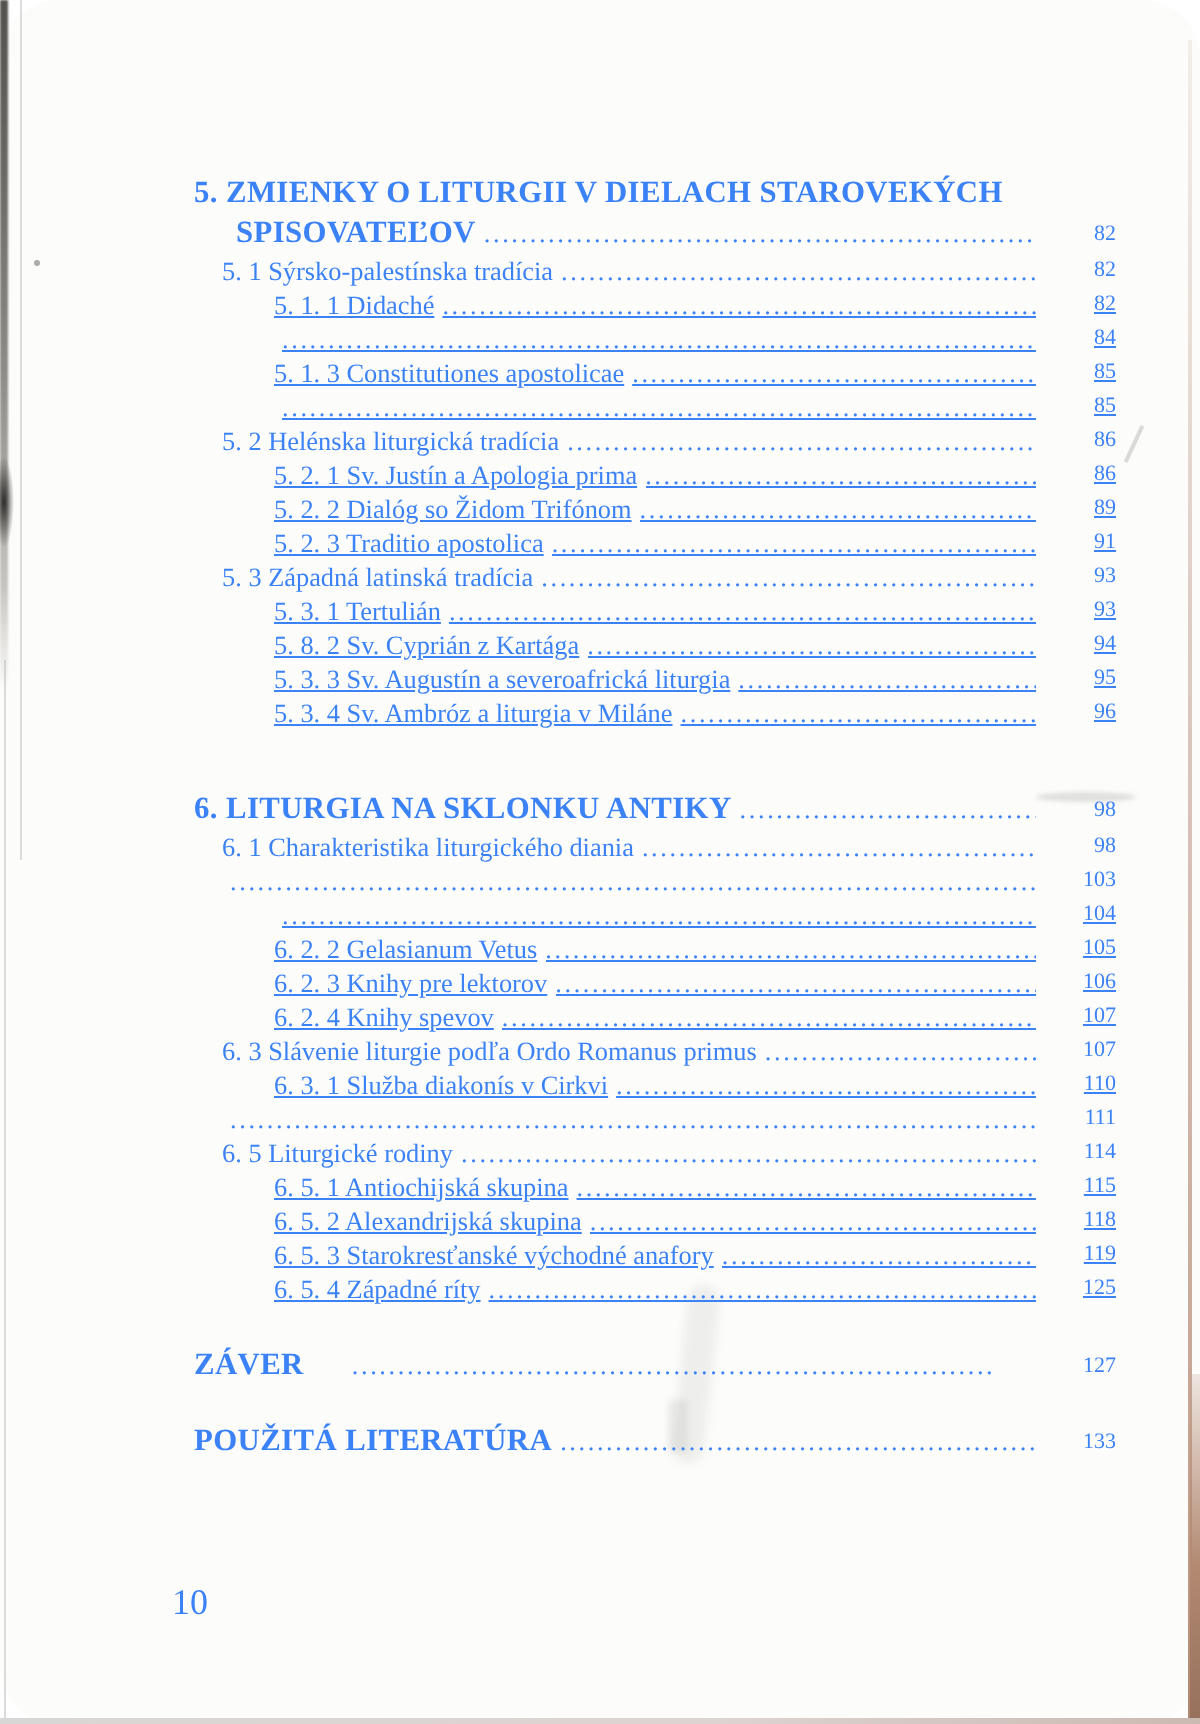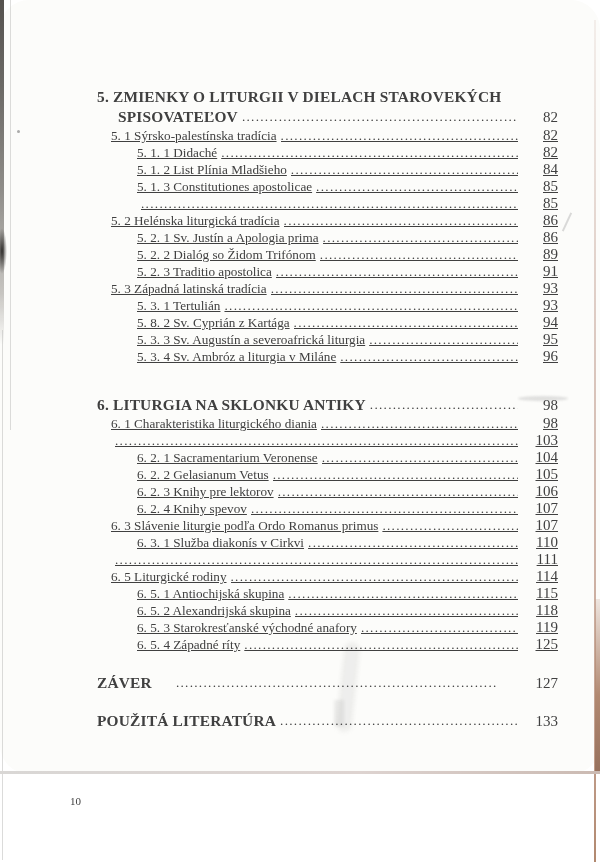--- a/index.html
+++ b/index.html
@@ -4,23 +4,23 @@
 <style>
   html, body {
     margin: 0; padding: 0;
     width: 600px; height: 862px;
     overflow: hidden;
     background: #ffffff;
     font-family: "Liberation Serif", serif;
   }
   .scan-page {
     position: relative;
-    width: 600px; height: 774px;
+    width: 600px; height: 862px;
     background: #fcfcfa;
-    color: #404040;
+    color: #3b82f6;
     border-radius: 29px;
   }
   
   .edge-left-a {
     position: absolute; left: 0; top: 0; width: 4px; height: 345px;
     background: linear-gradient(to bottom,
       #55524e 0%, #6b6965 25%, #8f8d89 55%, #c7c5c1 85%, rgba(200,200,198,0) 100%);
     filter: blur(.4px);
   }
   .edge-left-blob {
@@ -84,32 +84,32 @@
   }
   .trow.bold { font-weight: bold; font-size: 15.4px; line-height: 20px; letter-spacing: .2px; }
   .trow .label { flex: 0 0 auto; }
   .leader {
     flex: 1 1 auto; overflow: hidden; white-space: nowrap;
     font-weight: 400; font-size: 13.2px; letter-spacing: 1.3px;
     margin-left: 4px; margin-right: 2px;
   }
   .pagenum {
     flex: 0 0 auto; width: 30px; margin-left: 8px;
-    text-align: right; font-weight: 400; font-size: 15px;
+    text-align: right; font-weight: 400; font-size: 11px;
     letter-spacing: 0;
   }
   .indent-cont { padding-left: 21px; }
-  .lvl1 { padding-left: 14px; text-decoration: underline; }
+  .lvl1 { padding-left: 14px; }
   .lvl2 { padding-left: 40px; text-decoration: underline; }
   .mt-ch6 { margin-top: 30px; }
   .mt-zaver { margin-top: 20px; gap: 20px; }
   .mt-lit { margin-top: 18px; }
   .footer-num {
-    position: absolute; left: 70px; top: 794px;
-    font-size: 11px; line-height: 15px;
+    position: absolute; left: 86px; top: 794px;
+    font-size: 18px; line-height: 15px;
   }
 </style>
 </head>
 <body>
 
 <div class="scan-page">
 
   <div class="edge-left-a"></div>
   <div class="edge-left-blob"></div>
   <div class="edge-left-line"></div>
@@ -138,21 +138,20 @@
         <span class="label">5. 1 Sýrsko-palestínska tradícia</span>
         <span class="leader">......................................................................................................................................................</span>
         <span class="pagenum">82</span>
       </div>
     <div class="trow lvl2">
         <span class="label">5. 1. 1 Didaché</span>
         <span class="leader">......................................................................................................................................................</span>
         <span class="pagenum">82</span>
       </div>
     <div class="trow lvl2">
-        <span class="label">5. 1. 2 List Plínia Mladšieho</span>
         <span class="leader">......................................................................................................................................................</span>
         <span class="pagenum">84</span>
       </div>
     <div class="trow lvl2">
         <span class="label">5. 1. 3 Constitutiones apostolicae</span>
         <span class="leader">......................................................................................................................................................</span>
         <span class="pagenum">85</span>
       </div>
     <div class="trow lvl2">
         <span class="leader">......................................................................................................................................................</span>
@@ -213,21 +212,20 @@
     <div class="trow lvl1">
         <span class="label">6. 1 Charakteristika liturgického diania</span>
         <span class="leader">......................................................................................................................................................</span>
         <span class="pagenum">98</span>
       </div>
     <div class="trow lvl1">
         <span class="leader">......................................................................................................................................................</span>
         <span class="pagenum">103</span>
       </div>
     <div class="trow lvl2">
-        <span class="label">6. 2. 1 Sacramentarium Veronense</span>
         <span class="leader">......................................................................................................................................................</span>
         <span class="pagenum">104</span>
       </div>
     <div class="trow lvl2">
         <span class="label">6. 2. 2 Gelasianum Vetus</span>
         <span class="leader">......................................................................................................................................................</span>
         <span class="pagenum">105</span>
       </div>
     <div class="trow lvl2">
         <span class="label">6. 2. 3 Knihy pre lektorov</span>

